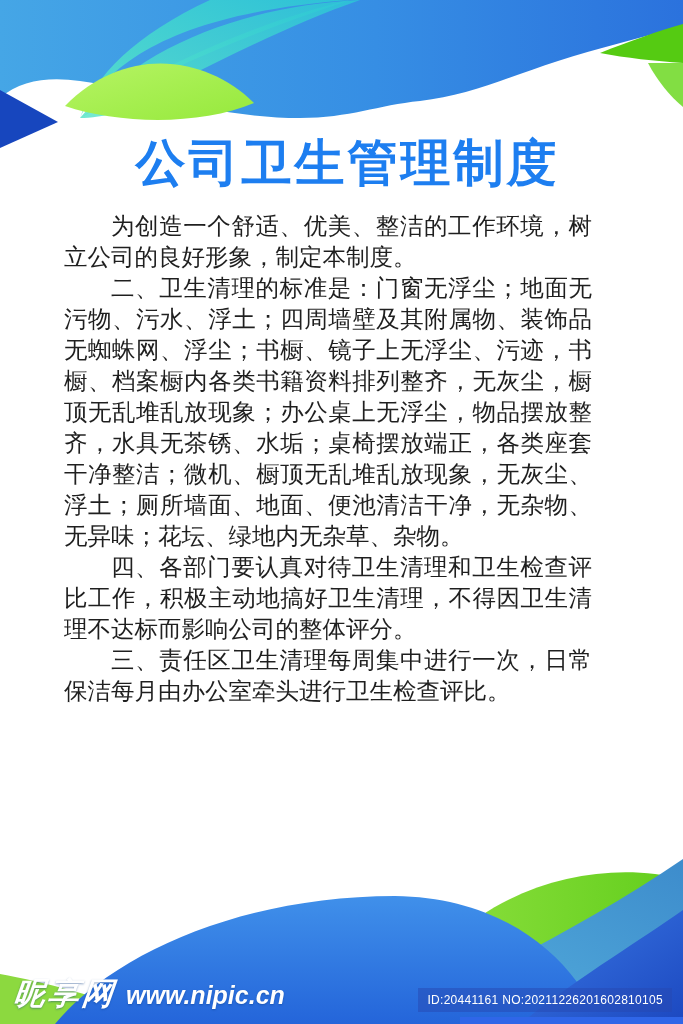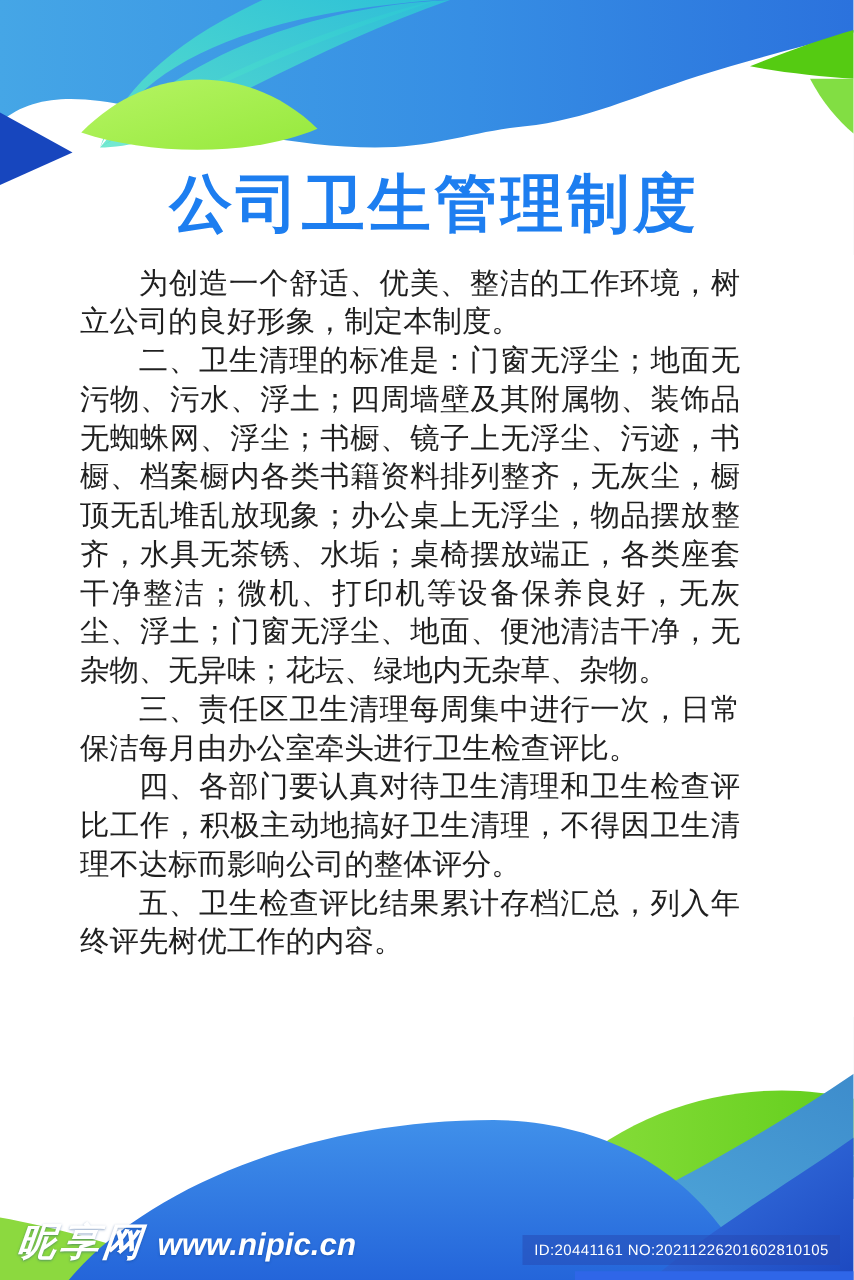--- a/index.html
+++ b/index.html
@@ -75,24 +75,23 @@
     <path d="M65,106 C125,45 205,55 254,103 C200,126 118,124 65,106 Z" fill="url(#gGreenLeaf)"></path>
     <path d="M0,90 L58,122 L0,148 Z" fill="#1746be"></path>
     <path d="M600,53 C630,41 658,31 683,24 L683,63 C655,61 626,58 600,53 Z" fill="#55cb12"></path>
     <path d="M648,63 C658,82 670,96 683,107 L683,63 Z" fill="#82de43"></path>
   </svg>
 
   <h1 class="title">公司卫生管理制度</h1>
 
   <div class="body-text">
     <p>为创造一个舒适、优美、整洁的工作环境，树立公司的良好形象，制定本制度。</p>
-    <p>二、卫生清理的标准是：门窗无浮尘；地面无污物、污水、浮土；四周墙壁及其附属物、装饰品无蜘蛛网、浮尘；书橱、镜子上无浮尘、污迹，书橱、档案橱内各类书籍资料排列整齐，无灰尘，橱顶无乱堆乱放现象；办公桌上无浮尘，物品摆放整齐，水具无茶锈、水垢；桌椅摆放端正，各类座套干净整洁；微机、打印机等设备保养良好，无灰尘、浮土；门窗无浮尘、地面、便池清洁干净，无杂物、无异味；花坛、绿地内无杂草、杂物。</p>
+    <p>二、卫生清理的标准是：门窗无浮尘；地面无污物、污水、浮土；四周墙壁及其附属物、装饰品无蜘蛛网、浮尘；书橱、镜子上无浮尘、污迹，书橱、档案橱内各类书籍资料排列整齐，无灰尘，橱顶无乱堆乱放现象；办公桌上无浮尘，物品摆放整齐，水具无茶锈、水垢；桌椅摆放端正，各类座套干净整洁；微机、橱顶无乱堆乱放现象，无灰尘、浮土；厕所墙面、地面、便池清洁干净，无杂物、无异味；花坛、绿地内无杂草、杂物。</p>
+    <p>四、各部门要认真对待卫生清理和卫生检查评比工作，积极主动地搞好卫生清理，不得因卫生清理不达标而影响公司的整体评分。</p>
     <p>三、责任区卫生清理每周集中进行一次，日常保洁每月由办公室牵头进行卫生检查评比。</p>
-    <p>四、各部门要认真对待卫生清理和卫生检查评比工作，积极主动地搞好卫生清理，不得因卫生清理不达标而影响公司的整体评分。</p>
-    <p>五、卫生检查评比结果累计存档汇总，列入年终评先树优工作的内容。</p>
   </div>
 
   <svg class="deco deco-bottom" viewBox="0 0 683 200" preserveAspectRatio="none" aria-hidden="true">
     <defs>
       <linearGradient id="gBotBlue" x1="0" y1="0" x2="0" y2="1">
         <stop offset="0" stop-color="#4090ea"></stop>
         <stop offset="1" stop-color="#2465da"></stop>
       </linearGradient>
       <linearGradient id="gBotTeal" x1="0" y1="1" x2="1" y2="0">
         <stop offset="0" stop-color="#57b2de"></stop>

